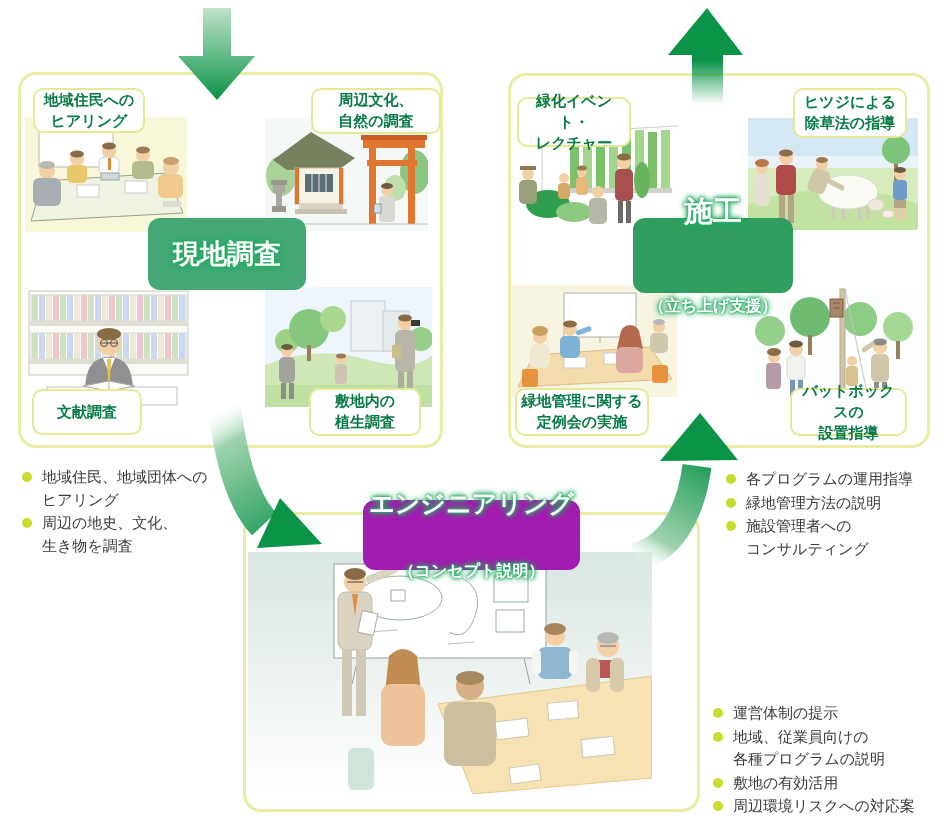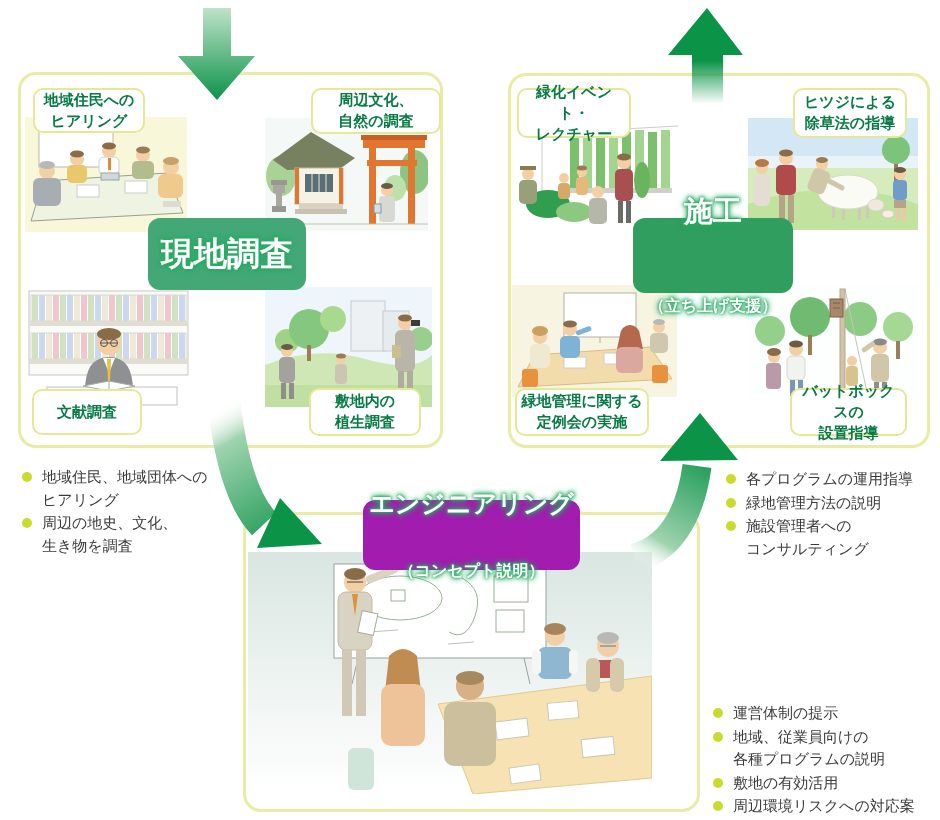--- a/index.html
+++ b/index.html
@@ -372,39 +372,39 @@
       <span>周辺文化、
 自然の調査</span>
     </div>
   <div class="labelbox" style="left:32px;top:389px;width:110px;height:46px">
       <span>文献調査</span>
     </div>
   <div class="labelbox" style="left:309px;top:388px;width:112px;height:48px">
       <span>敷地内の
 植生調査</span>
     </div>
-  <div class="labelbox" style="left:517px;top:88px;width:114px;height:50px">
+  <div class="labelbox" style="left:517px;top:97px;width:114px;height:50px">
       <span>緑化イベント・
 レクチャー</span>
     </div>
   <div class="labelbox" style="left:515px;top:388px;width:134px;height:48px">
       <span>緑地管理に関する
 定例会の実施</span>
     </div>
   <div class="labelbox" style="left:793px;top:88px;width:114px;height:50px">
       <span>ヒツジによる
 除草法の指導</span>
     </div>
   <div class="labelbox" style="left:790px;top:388px;width:117px;height:48px">
       <span>バットボックスの
 設置指導</span>
     </div>
 
   <div class="badge badge-survey" style="left:148px;top:218px;width:158px;height:72px">
-    <span class="main" style="font-size:33px">現地調査</span>
+    <span class="main" style="font-size:27px">現地調査</span>
   </div>
   <div class="badge badge-construction" style="left:633px;top:218px;width:160px;height:75px">
     <span class="main" style="font-size:29px">施工</span>
     <span class="sub" style="font-size:16px">（立ち上げ支援）</span>
   </div>
   <div class="badge badge-engineering" style="left:363px;top:500px;width:217px;height:70px">
     <span class="main" style="font-size:25px">エンジニアリング</span>
     <span class="sub" style="font-size:16px">（コンセプト説明）</span>
   </div>
 

